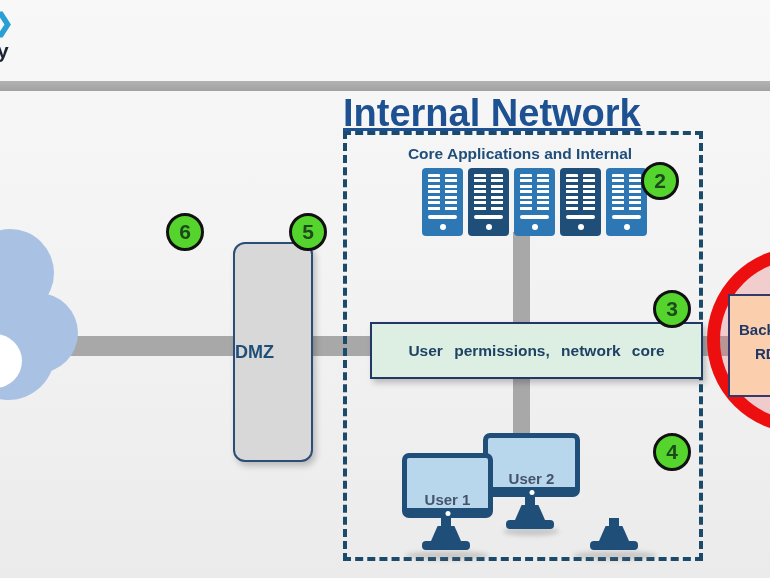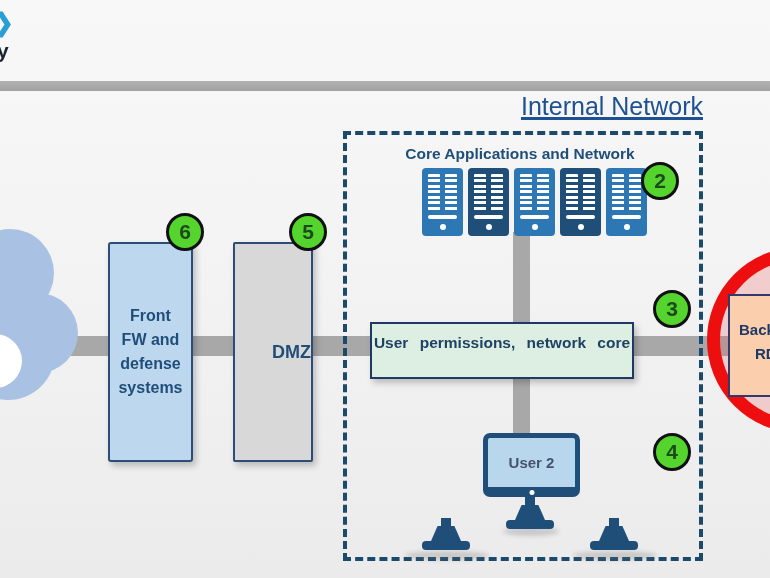--- a/index.html
+++ b/index.html
@@ -20,44 +20,44 @@
   .conn-v1{left:513px;top:232px;width:17px;height:96px;}
   .conn-v2{left:513px;top:377px;width:17px;height:62px;}
   
   .cloud-svg{left:0;top:228px;z-index:2;}
   .cloud-label{left:0;top:261px;width:106px;text-align:center;font-size:18px;font-weight:bold;color:#1f3864;z-index:3;}
   
   .node{box-sizing:border-box;z-index:3;box-shadow:3px 4px 6px rgba(0,0,0,.22);}
   .fw-box{left:108px;top:242px;width:85px;height:220px;background:#bdd7ee;border:2px solid #2b4d77;border-radius:3px;
           display:flex;flex-direction:column;align-items:center;justify-content:center;
           font-size:16px;font-weight:bold;color:#1f4e79;line-height:24px;text-align:center;}
-  .dmz-box{left:233px;top:242px;width:80px;height:220px;background:#d8d8d8;border:2px solid #2b4d77;border-radius:2px;
-          display:flex;align-items:center;justify-content:flex-end;
+  .dmz-box{left:233px;top:242px;width:80px;height:220px;background:#d8d8d8;border:2px solid #2b4d77;border-radius:12px;
+          display:flex;align-items:center;justify-content:flex-start;
           font-size:18px;font-weight:bold;color:#1f4e79;}
   
   .boundary{left:343px;top:131px;width:352px;height:422px;border:4px dashed #1b4a6b;z-index:2;}
-  .net-title{left:343px;top:92px;width:360px;text-align:right;font-size:25px;font-weight:400;color:#1d5192;
+  .net-title{left:343px;top:92px;width:360px;text-align:left;font-size:38px;font-weight:700;color:#1d5192;
              text-decoration:underline;text-decoration-thickness:3px;z-index:3;}
   .servers-label{left:360px;top:145px;width:320px;text-align:center;font-size:15.5px;font-weight:bold;color:#1f4e79;z-index:3;}
   
   .server-row{left:422px;top:168px;display:flex;gap:5px;z-index:3;}
   .srv{width:41px;height:68px;border-radius:4px;}
   .srv.light{background:#2e77b5;}
   .srv.dark{background:#1f4e79;}
   .srv .slots{margin:6px 6px 0;height:37px;display:flex;gap:5px;}
   .srv .slots i{flex:1;background:repeating-linear-gradient(to bottom,#ffffff 0 3px,transparent 3px 5.5px);border-radius:1px;}
   .srv .bar{margin:4px 6px 0;height:4px;background:#fff;border-radius:2px;}
   .srv .dot{width:6px;height:6px;border-radius:50%;background:#fff;margin:5px auto 0;}
   
-  .core-box{left:370px;top:322px;width:264px;height:57px;background:#dcefe2;border:2.5px solid #1f3864;
-            text-align:center;font-size:15.5px;font-weight:bold;color:#1f4264;line-height:25px;padding-top:6px;}
+  .core-box{left:370px;top:322px;width:333px;height:57px;background:#dcefe2;border:2.5px solid #1f3864;
+            text-align:center;font-size:15.5px;font-weight:bold;color:#1f4264;line-height:25px;padding-top:14px;}
   .core-line1{word-spacing:7px;}
   
   .monitor{box-sizing:border-box;border:5px solid #1f4e79;border-bottom-width:10px;border-radius:7px;background:#b9d7ec;
-           display:flex;align-items:center;justify-content:center;font-size:15px;font-weight:bold;color:#44546a;z-index:4;}
+           display:flex;align-items:flex-end;justify-content:center;font-size:15px;font-weight:bold;color:#44546a;z-index:4;}
   .monitor::after{content:'';position:absolute;left:50%;bottom:-8px;transform:translateX(-50%);
                   width:5px;height:5px;border-radius:50%;background:#fff;}
   .mon-user2{left:483px;top:433px;width:97px;height:64px;z-index:3;}
   .mon-user1{left:402px;top:453px;width:91px;height:65px;}
   .mon-byod{left:568px;top:452px;width:95px;height:66px;}
   .stand{display:flex;flex-direction:column;align-items:center;z-index:3;}
   .stand .neck{width:10px;height:8px;background:#1f4e79;}
   .stand .ped{width:30px;height:15px;background:#1f4e79;clip-path:polygon(22% 0,78% 0,100% 100%,0 100%);border-radius:3px 3px 0 0;}
   .stand .base{width:48px;height:9px;background:#1f4e79;border-radius:4px;}
   .floor-shadow{height:9px;border-radius:50%;background:rgba(110,110,110,.28);filter:blur(2px);z-index:2;}
@@ -94,21 +94,21 @@
       <circle cx="38" cy="105" r="40"></circle>
       <circle cx="8" cy="125" r="47"></circle>
       <circle cx="-12" cy="85" r="58"></circle>
       <rect x="-30" y="25" width="60" height="130"></rect>
     </g>
     <circle cx="-5" cy="133" r="27" fill="#ffffff"></circle>
   </svg>
 
   <div class="abs boundary"></div>
   <div class="abs net-title">Internal Network</div>
-  <div class="abs servers-label">Core Applications and Network</div>
+  <div class="abs servers-label">Core Applications and Internal</div>
 
   <div class="abs server-row">
     <div class="srv light">
         <div class="slots">
           <i></i>
           <i></i>
         </div>
         <div class="bar"></div>
         <div class="dot"></div>
       </div>
@@ -139,26 +139,20 @@
     <div class="srv light">
         <div class="slots">
           <i></i>
           <i></i>
         </div>
         <div class="bar"></div>
         <div class="dot"></div>
       </div>
   </div>
 
-  <div class="abs node fw-box">
-    <span>Front</span>
-    <span>FW and</span>
-    <span>defense</span>
-    <span>systems</span>
-  </div>
 
   <div class="abs node dmz-box">
     <span>DMZ</span>
   </div>
 
   <div class="abs node core-box">
     <div class="core-line1">User permissions, network core</div>
   </div>
 
   <div class="abs floor-shadow" style="left:405px;top:551px;width:84px;"></div>
@@ -177,20 +171,23 @@
     </div>
   <div class="abs stand" style="left:590px;top:518px;">
       <div class="neck"></div>
       <div class="ped"></div>
       <div class="base"></div>
     </div>
 
   <div class="abs monitor mon-user2">
     <span>User 2</span>
   </div>
+  <div class="abs monitor mon-user1">
+    <span>User 1</span>
+  </div>
 
   <div class="abs highlight"></div>
   <div class="abs backup-box">
     <div>Back</div>
     <div class="backup-line2">RD</div>
   </div>
 
   <div class="abs badge b6">
       <span>6</span>
     </div>

